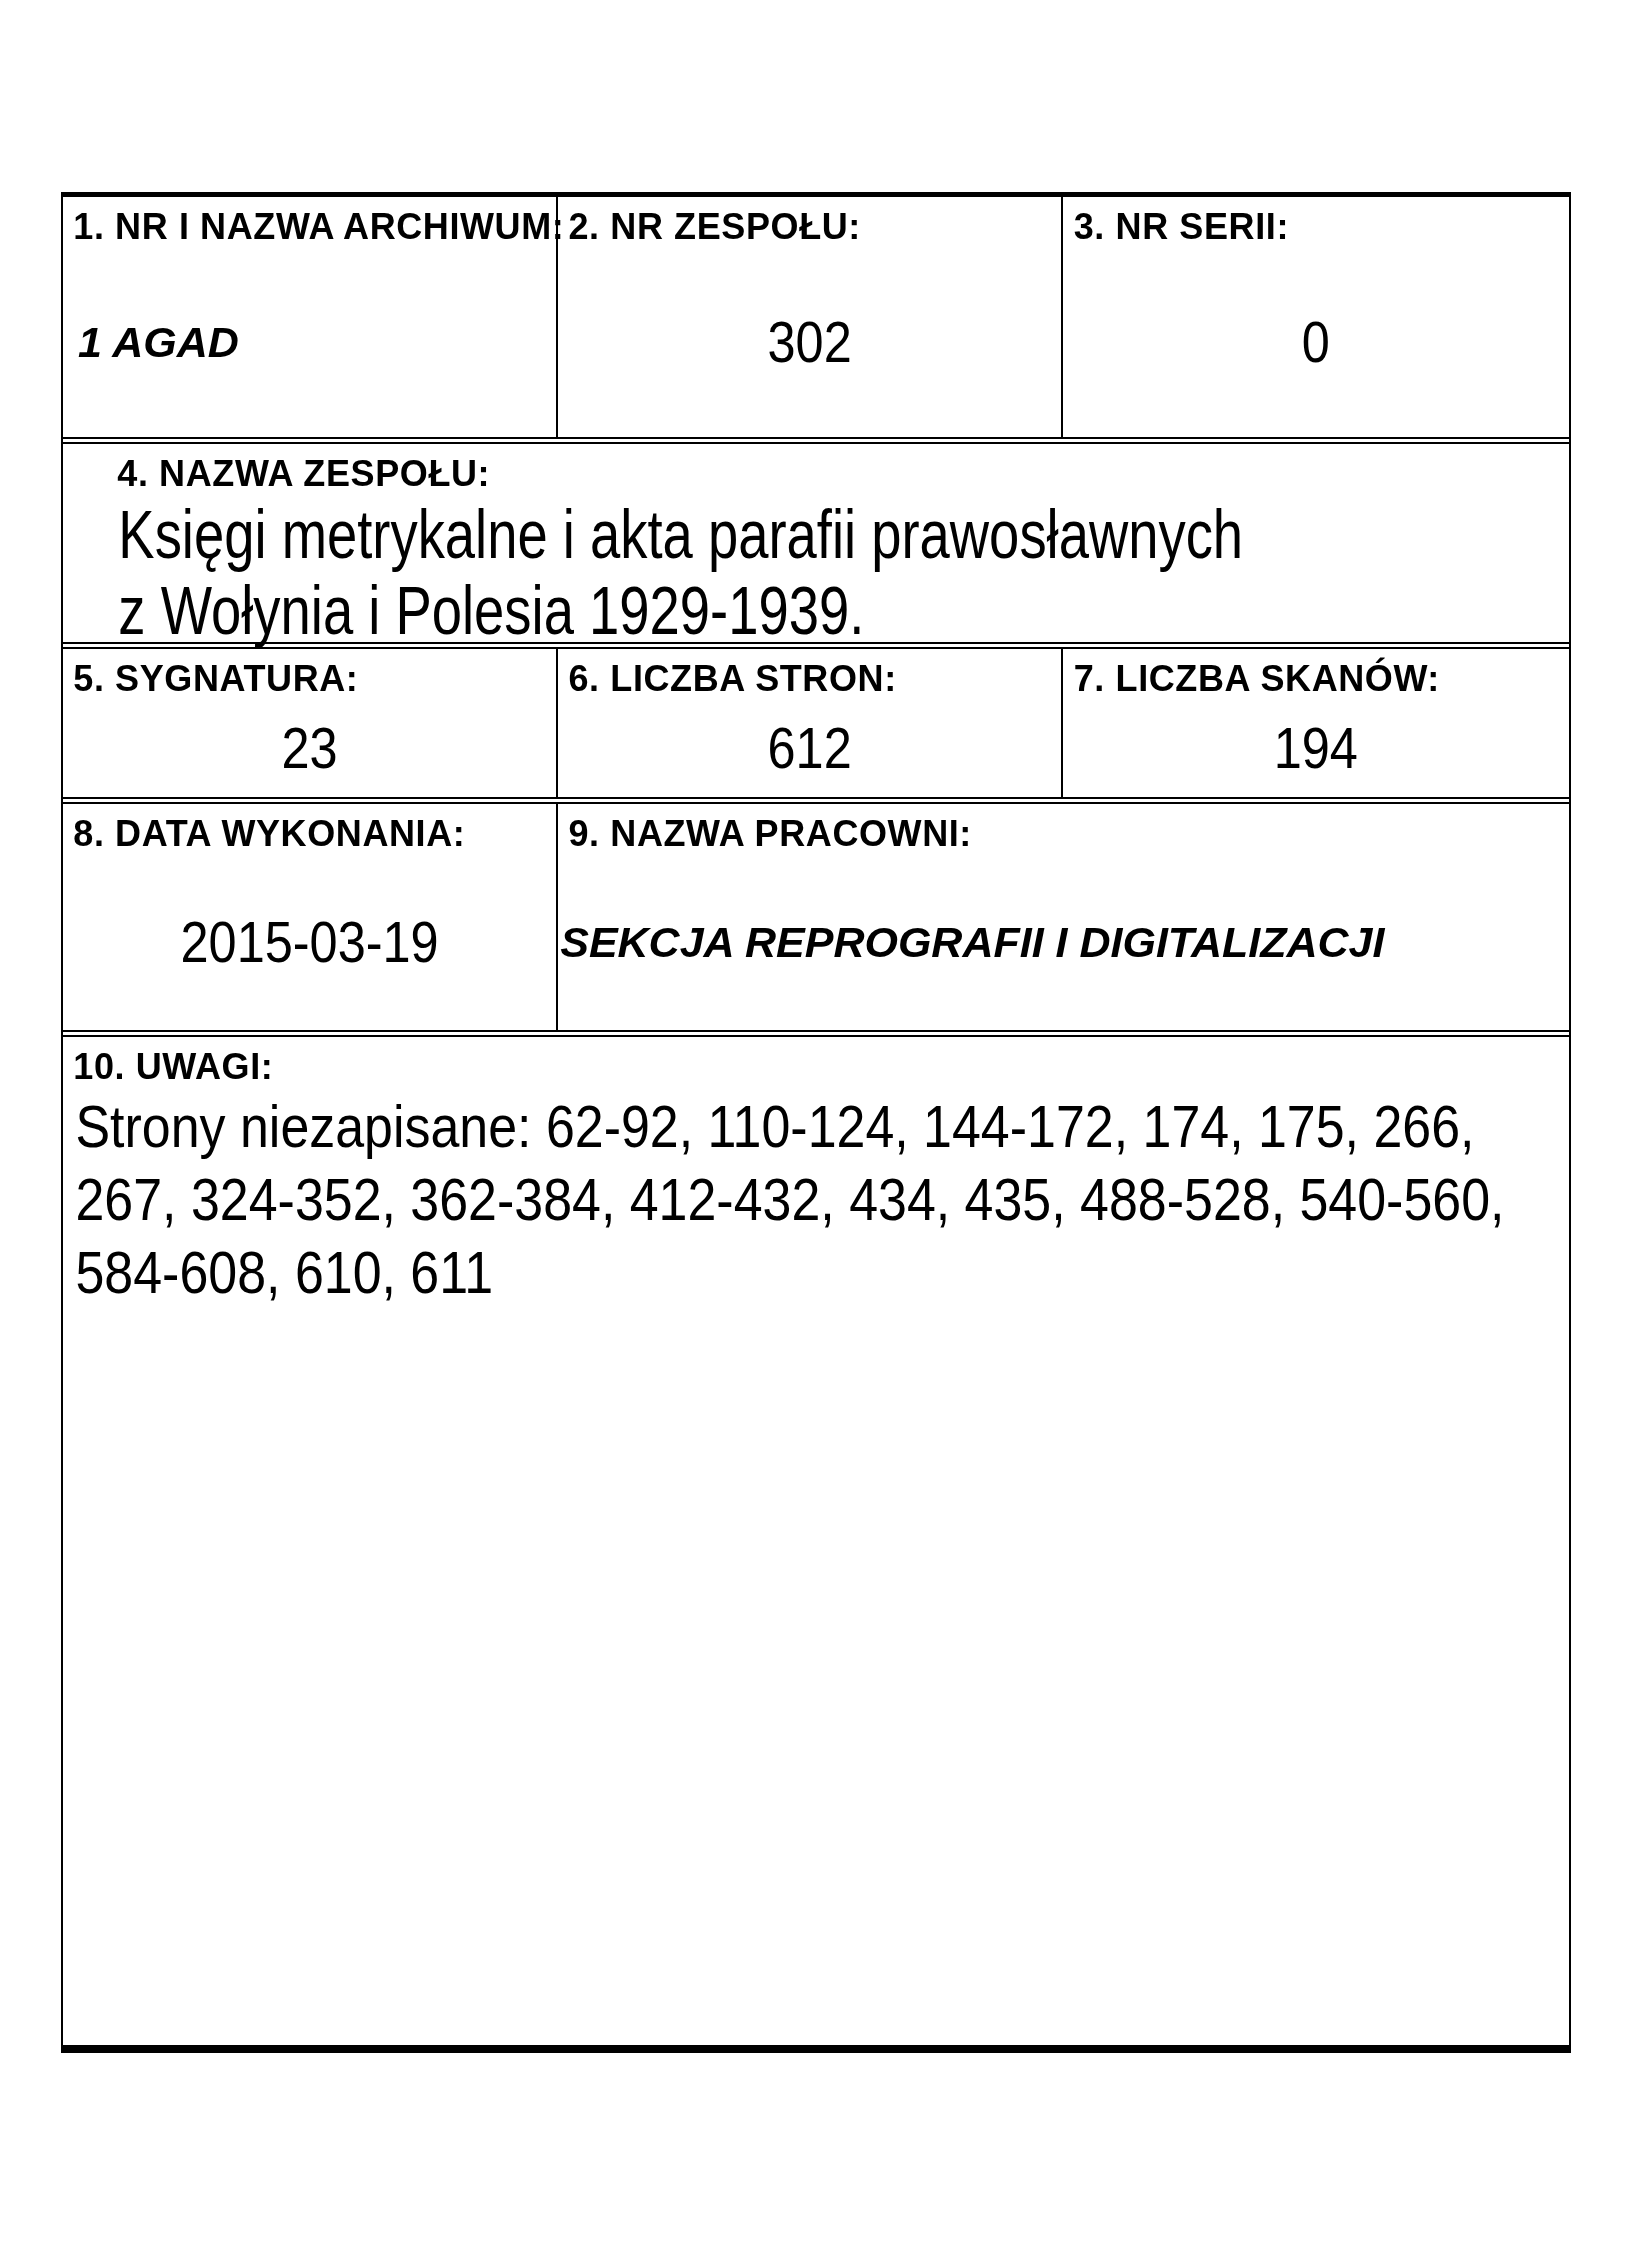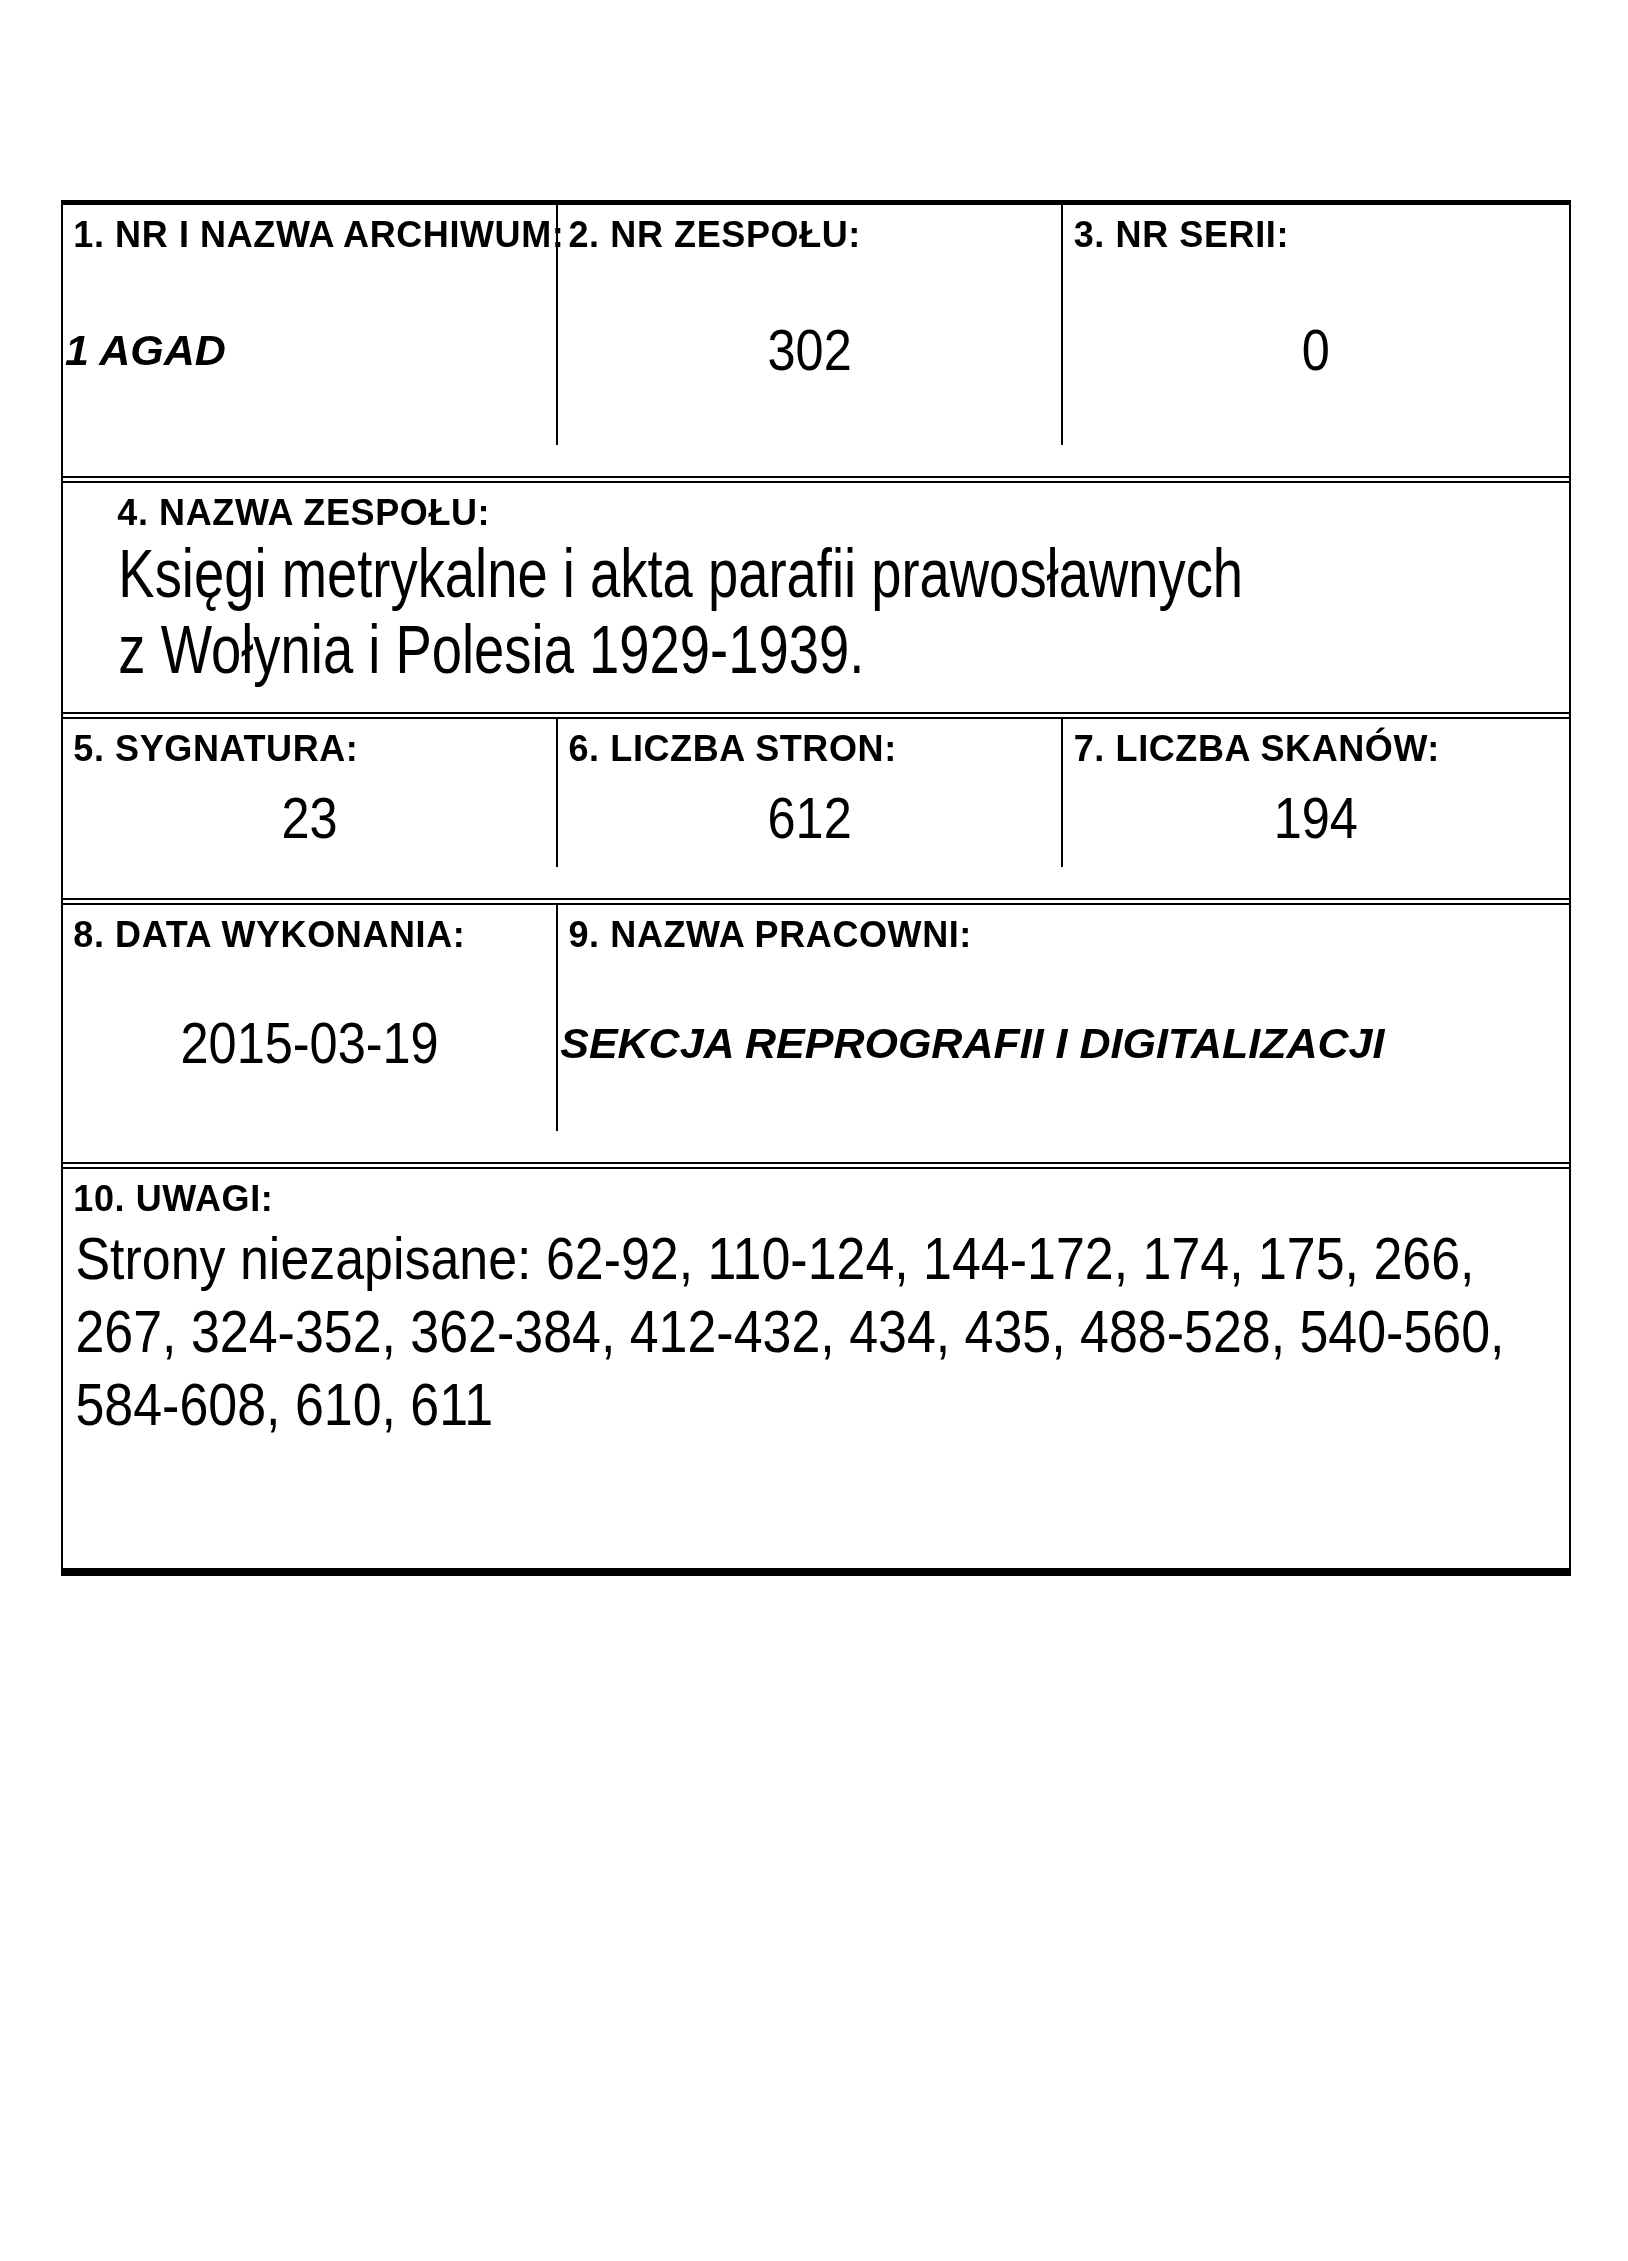--- a/index.html
+++ b/index.html
@@ -11,31 +11,30 @@
     position: relative;
     width: 1628px;
     height: 2261px;
     font-family: "Liberation Sans", sans-serif;
     color: #000;
     overflow: hidden;
   }
   .form {
     position: absolute;
     left: 61px;
-    top: 200px;
+    top: 192px;
     width: 1510px;
-    height: 1376px;
+    height: 1861px;
     box-sizing: border-box;
     border: 2.6px solid #000;
     border-top-width: 5.2px;
     border-bottom-width: 8.4px;
     display: flex;
     flex-direction: column;
     background: #fff;
-    gap: 31px;
   }
   .row {
     display: flex;
     flex-direction: row;
     box-sizing: border-box;
     flex: none;
   }
   .row + .row { border-top: 7.1px double #000; }
   .r1 { height: 240px; }
   .r2 { height: 205px; padding-left: 44px; }
@@ -69,21 +68,21 @@
     transform: scaleX(0.87);
     transform-origin: 50% 50%;
     white-space: nowrap;
   }
   .val-agad {
     font-weight: bold;
     font-style: italic;
     font-size: 43px;
     line-height: 1.1;
     margin: auto 0;
-    padding-left: 2px;
+    padding-left: 15px;
     white-space: nowrap;
   }
   .val-workshop {
     font-weight: bold;
     font-style: italic;
     font-size: 43px;
     line-height: 1.1;
     margin: auto 0;
     padding-left: 2px;
     white-space: nowrap;

